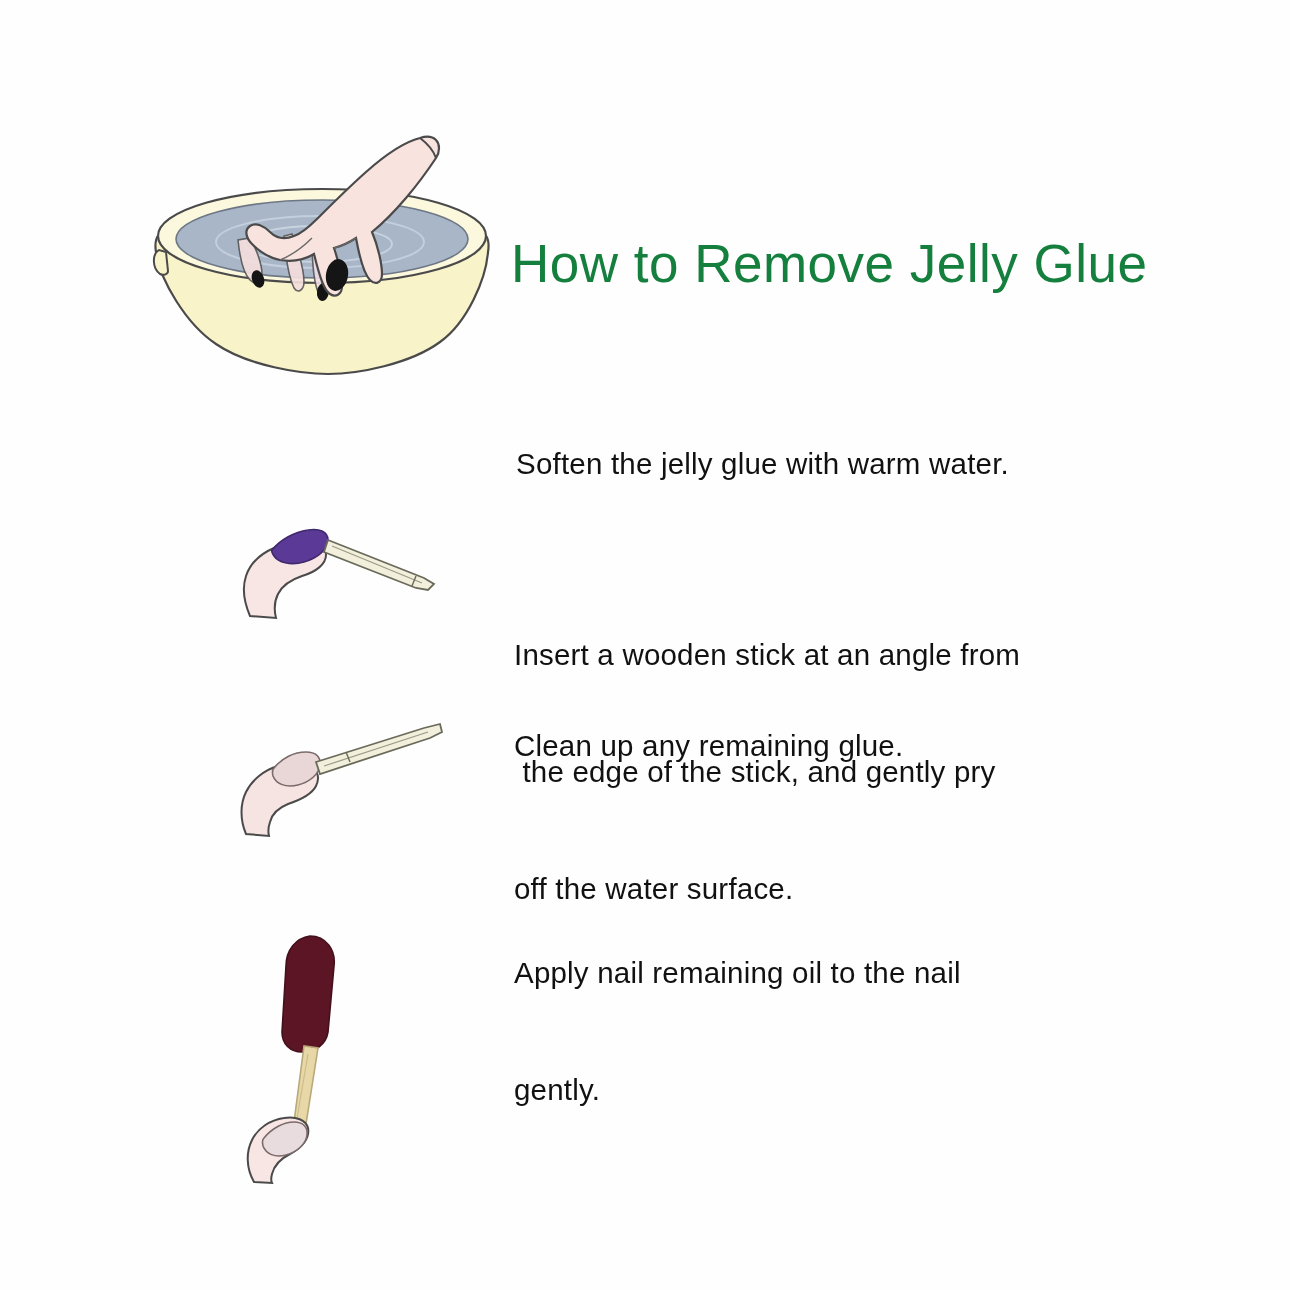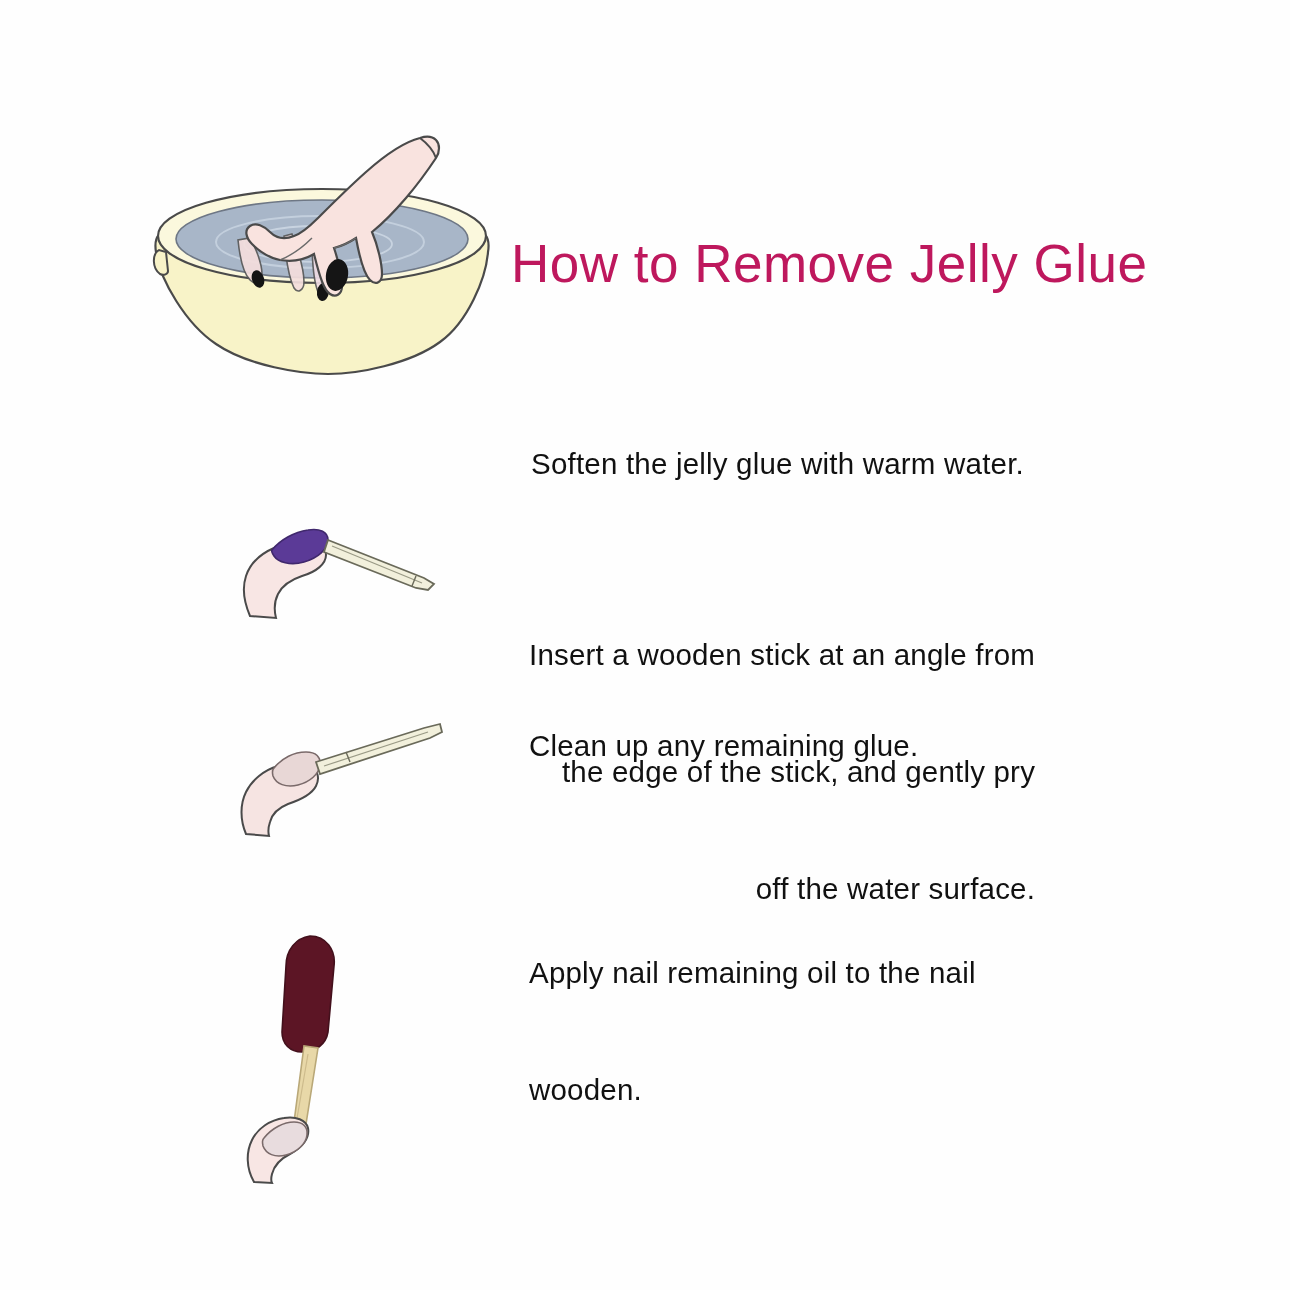--- a/index.html
+++ b/index.html
@@ -21,39 +21,38 @@
 
   
   .title {
     position: absolute;
     left: 511px;
     top: 236px;
     font-family: "Liberation Sans", sans-serif;
     font-size: 53px;
     font-weight: 300;
     letter-spacing: 0.5px;
-    color: #be185d;
+    color: #15803d;
     white-space: nowrap;
     line-height: 1.05;
   }
 
   
   .step-text {
     position: absolute;
     font-family: "Liberation Sans", sans-serif;
     font-size: 29.5px;
     font-weight: 300;
     color: #111111;
     line-height: 39px;
     letter-spacing: 0.2px;
     white-space: pre;
-    margin-left: 15px;
   }
   .step-text-1 { left: 516px; top: 444px; }
-  .step-text-2 { left: 514px; top: 557px; text-align: right; }
+  .step-text-2 { left: 514px; top: 557px; }
   .step-text-3 { left: 514px; top: 726px; }
   .step-text-4 { left: 514px; top: 875px; }
 
   
   .art {
     position: absolute;
   }
   .art svg { display: block; overflow: visible; }
 
   .art-bowl   { left: 152px; top: 128px;  width: 340px; height: 252px; }
@@ -178,16 +177,16 @@
   <div class="step-text step-text-2">
     <div>Insert a wooden stick at an angle from</div>
     <div> the edge of the stick, and gently pry</div>
     <div>off the water surface.</div>
   </div>
 
   <div class="step-text step-text-3">Clean up any remaining glue.</div>
 
   <div class="step-text step-text-4">
     <div>Apply nail remaining oil to the nail</div>
-    <div>wooden.</div>
+    <div>gently.</div>
   </div>
 
 </div>
 
 </body></html>

